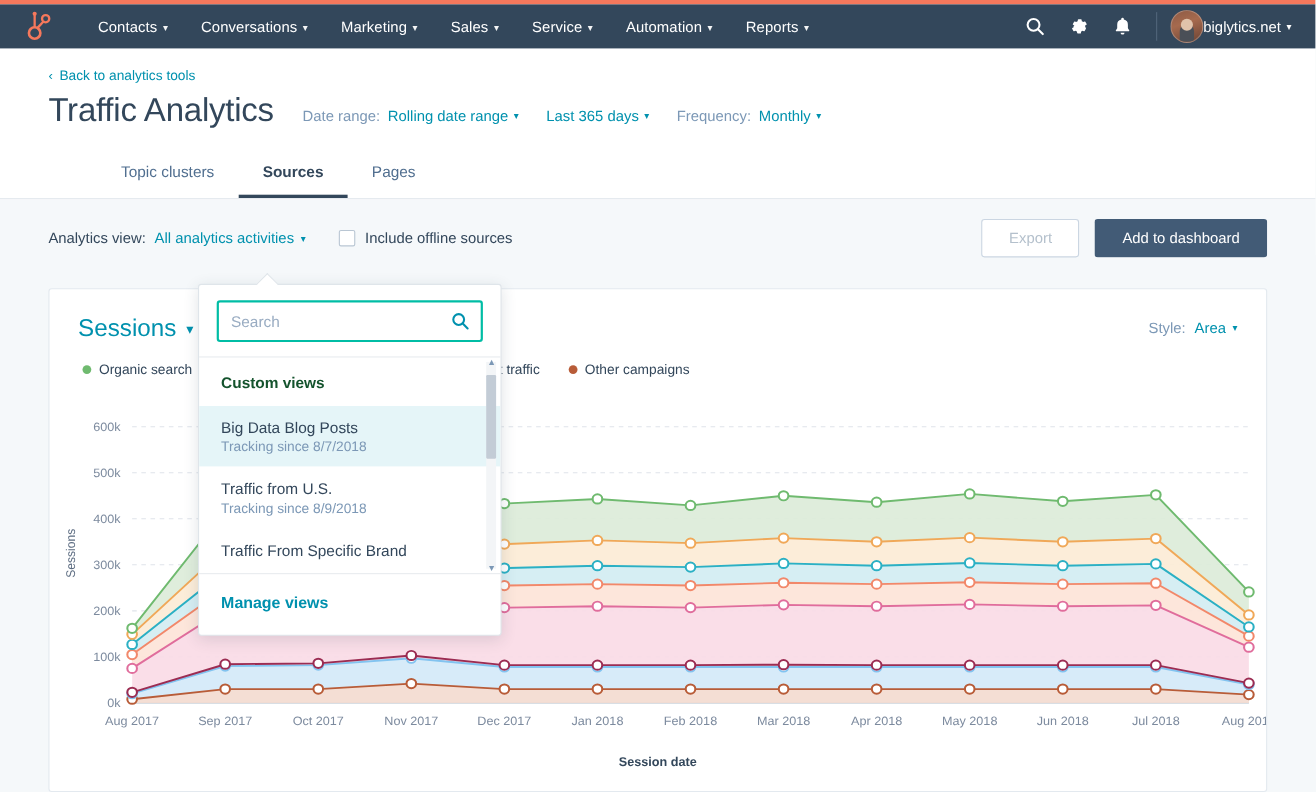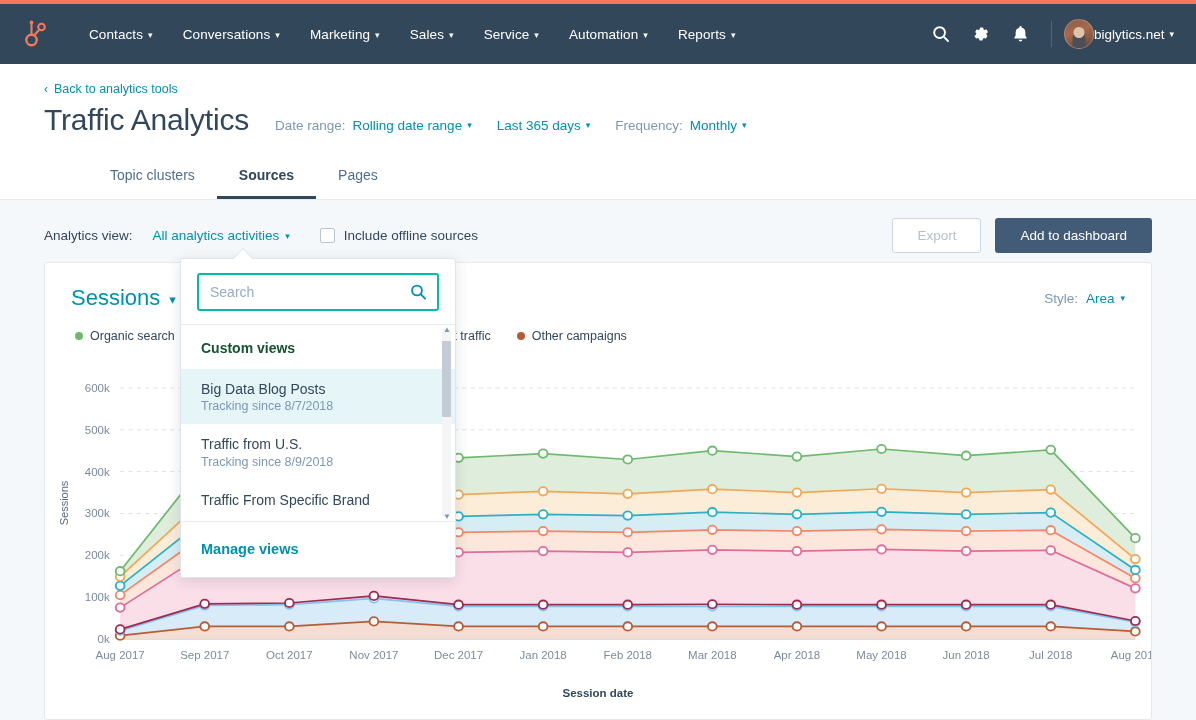--- a/index.html
+++ b/index.html
@@ -10,21 +10,21 @@
     background: #f5f8fa;
     overflow: hidden;
   }
   body { position: relative; }
 
   
   .topbar-accent {
     height: 4px; background: #f5785c; width: 100%;
   }
   .topnav {
-    height: 60px; background: #33475b;
+    height: 40px; background: #33475b;
     display: flex; align-items: center;
     padding: 0 22px 0 18px;
     position: relative;
   }
   .hs-logo { width: 34px; height: 34px; margin-right: 22px; flex: none;
              display:flex; align-items:center; justify-content:center; }
   .nav-items { display: flex; align-items: center; gap: 0; }
   .nav-item {
     color: #fff; font-size: 13.5px; padding: 6px 15px;
     display: flex; align-items: center; gap: 5px; cursor: pointer;
@@ -86,21 +86,21 @@
     font-size: 14px; color: #516f90; padding: 8px 22px 13px;
     cursor: pointer; border-bottom: 3px solid transparent; white-space: nowrap;
   }
   .tab.active { color: #33475b; font-weight: 600; border-bottom-color: #33475b; }
 
   
   .controls {
     display: flex; align-items: center; padding: 18px 44px 0 44px;
     position: relative;
   }
-  .ctrl-label { color: #33475b; font-size: 13.5px; margin-right: 20px; }
+  .ctrl-label { color: #33475b; font-size: 13.5px; margin-right: 8px; }
   .ctrl-val {
     color: #0091ae; font-size: 13.5px; font-weight: 500; cursor: pointer;
     display: inline-flex; align-items: center; gap: 6px; margin-right: 30px;
   }
   .ctrl-val .caret { font-size: 9px; }
   .checkbox-wrap { display: flex; align-items: center; gap: 9px; cursor: pointer; }
   .checkbox {
     width: 15px; height: 15px; border: 1px solid #b9c6d3; border-radius: 2px; background: #fff;
   }
   .checkbox-label { font-size: 13.5px; color: #33475b; }

